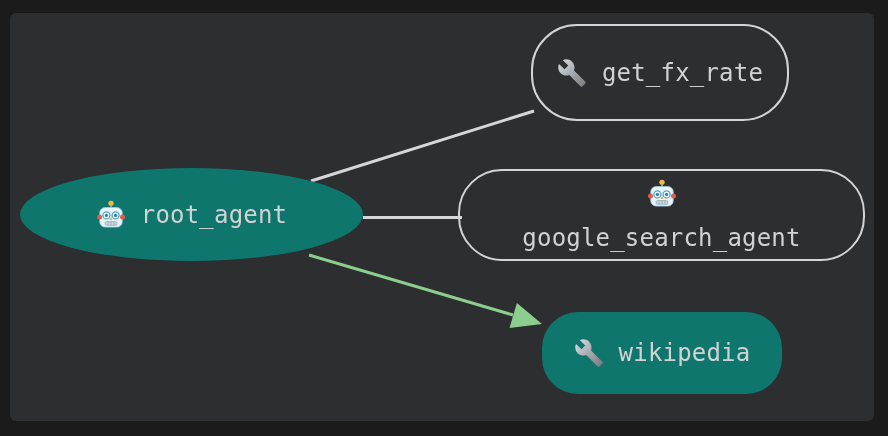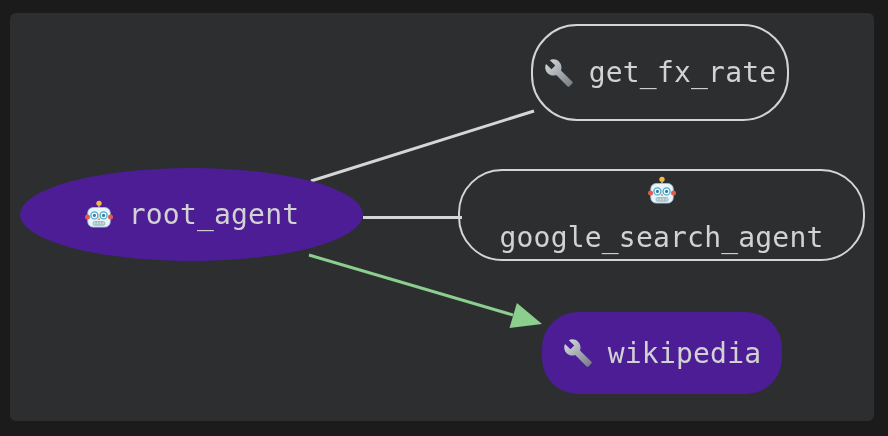--- a/index.html
+++ b/index.html
@@ -9,25 +9,25 @@
     font-family:"DejaVu Sans Mono","Liberation Mono",monospace;
   }
   .canvas{
     position:absolute;left:10px;top:13px;width:864px;height:408px;
     background:#2d2e30;border-radius:6px;
   }
   .edges{position:absolute;left:0;top:0;width:864px;height:408px;}
   .node{
     position:absolute;display:flex;align-items:center;justify-content:center;
     gap:15px;box-sizing:border-box;cursor:pointer;
-    color:#d2d2d2;font-size:28px;font-weight:500;letter-spacing:.2px;white-space:nowrap;
+    color:#d2d2d2;font-size:24px;font-weight:500;letter-spacing:.2px;white-space:nowrap;
   }
   .node .icon{width:30px;height:30px;flex:0 0 auto;display:flex;}
   .node .icon svg{width:100%;height:100%;}
-  .filled{background:#4c1d95;}
+  .filled{background:#0f766e;}
   .outlined{border:2.5px solid #d4d4d4;border-radius:46px;background:transparent;}
   .ellipse{border-radius:50%;}
   #n-root  {left:10px;  top:155px; width:343px; height:93px;}
   #n-fx    {left:521px; top:11px;  width:258px; height:97px; border-radius:46px;}
   #n-google{left:448px; top:156px; width:407px; height:92px; border-radius:44px;flex-direction:column;}
   #n-wiki  {left:532px; top:299px; width:240px; height:82px; border-radius:36px;}
 </style>
 </head>
 <body>
 

